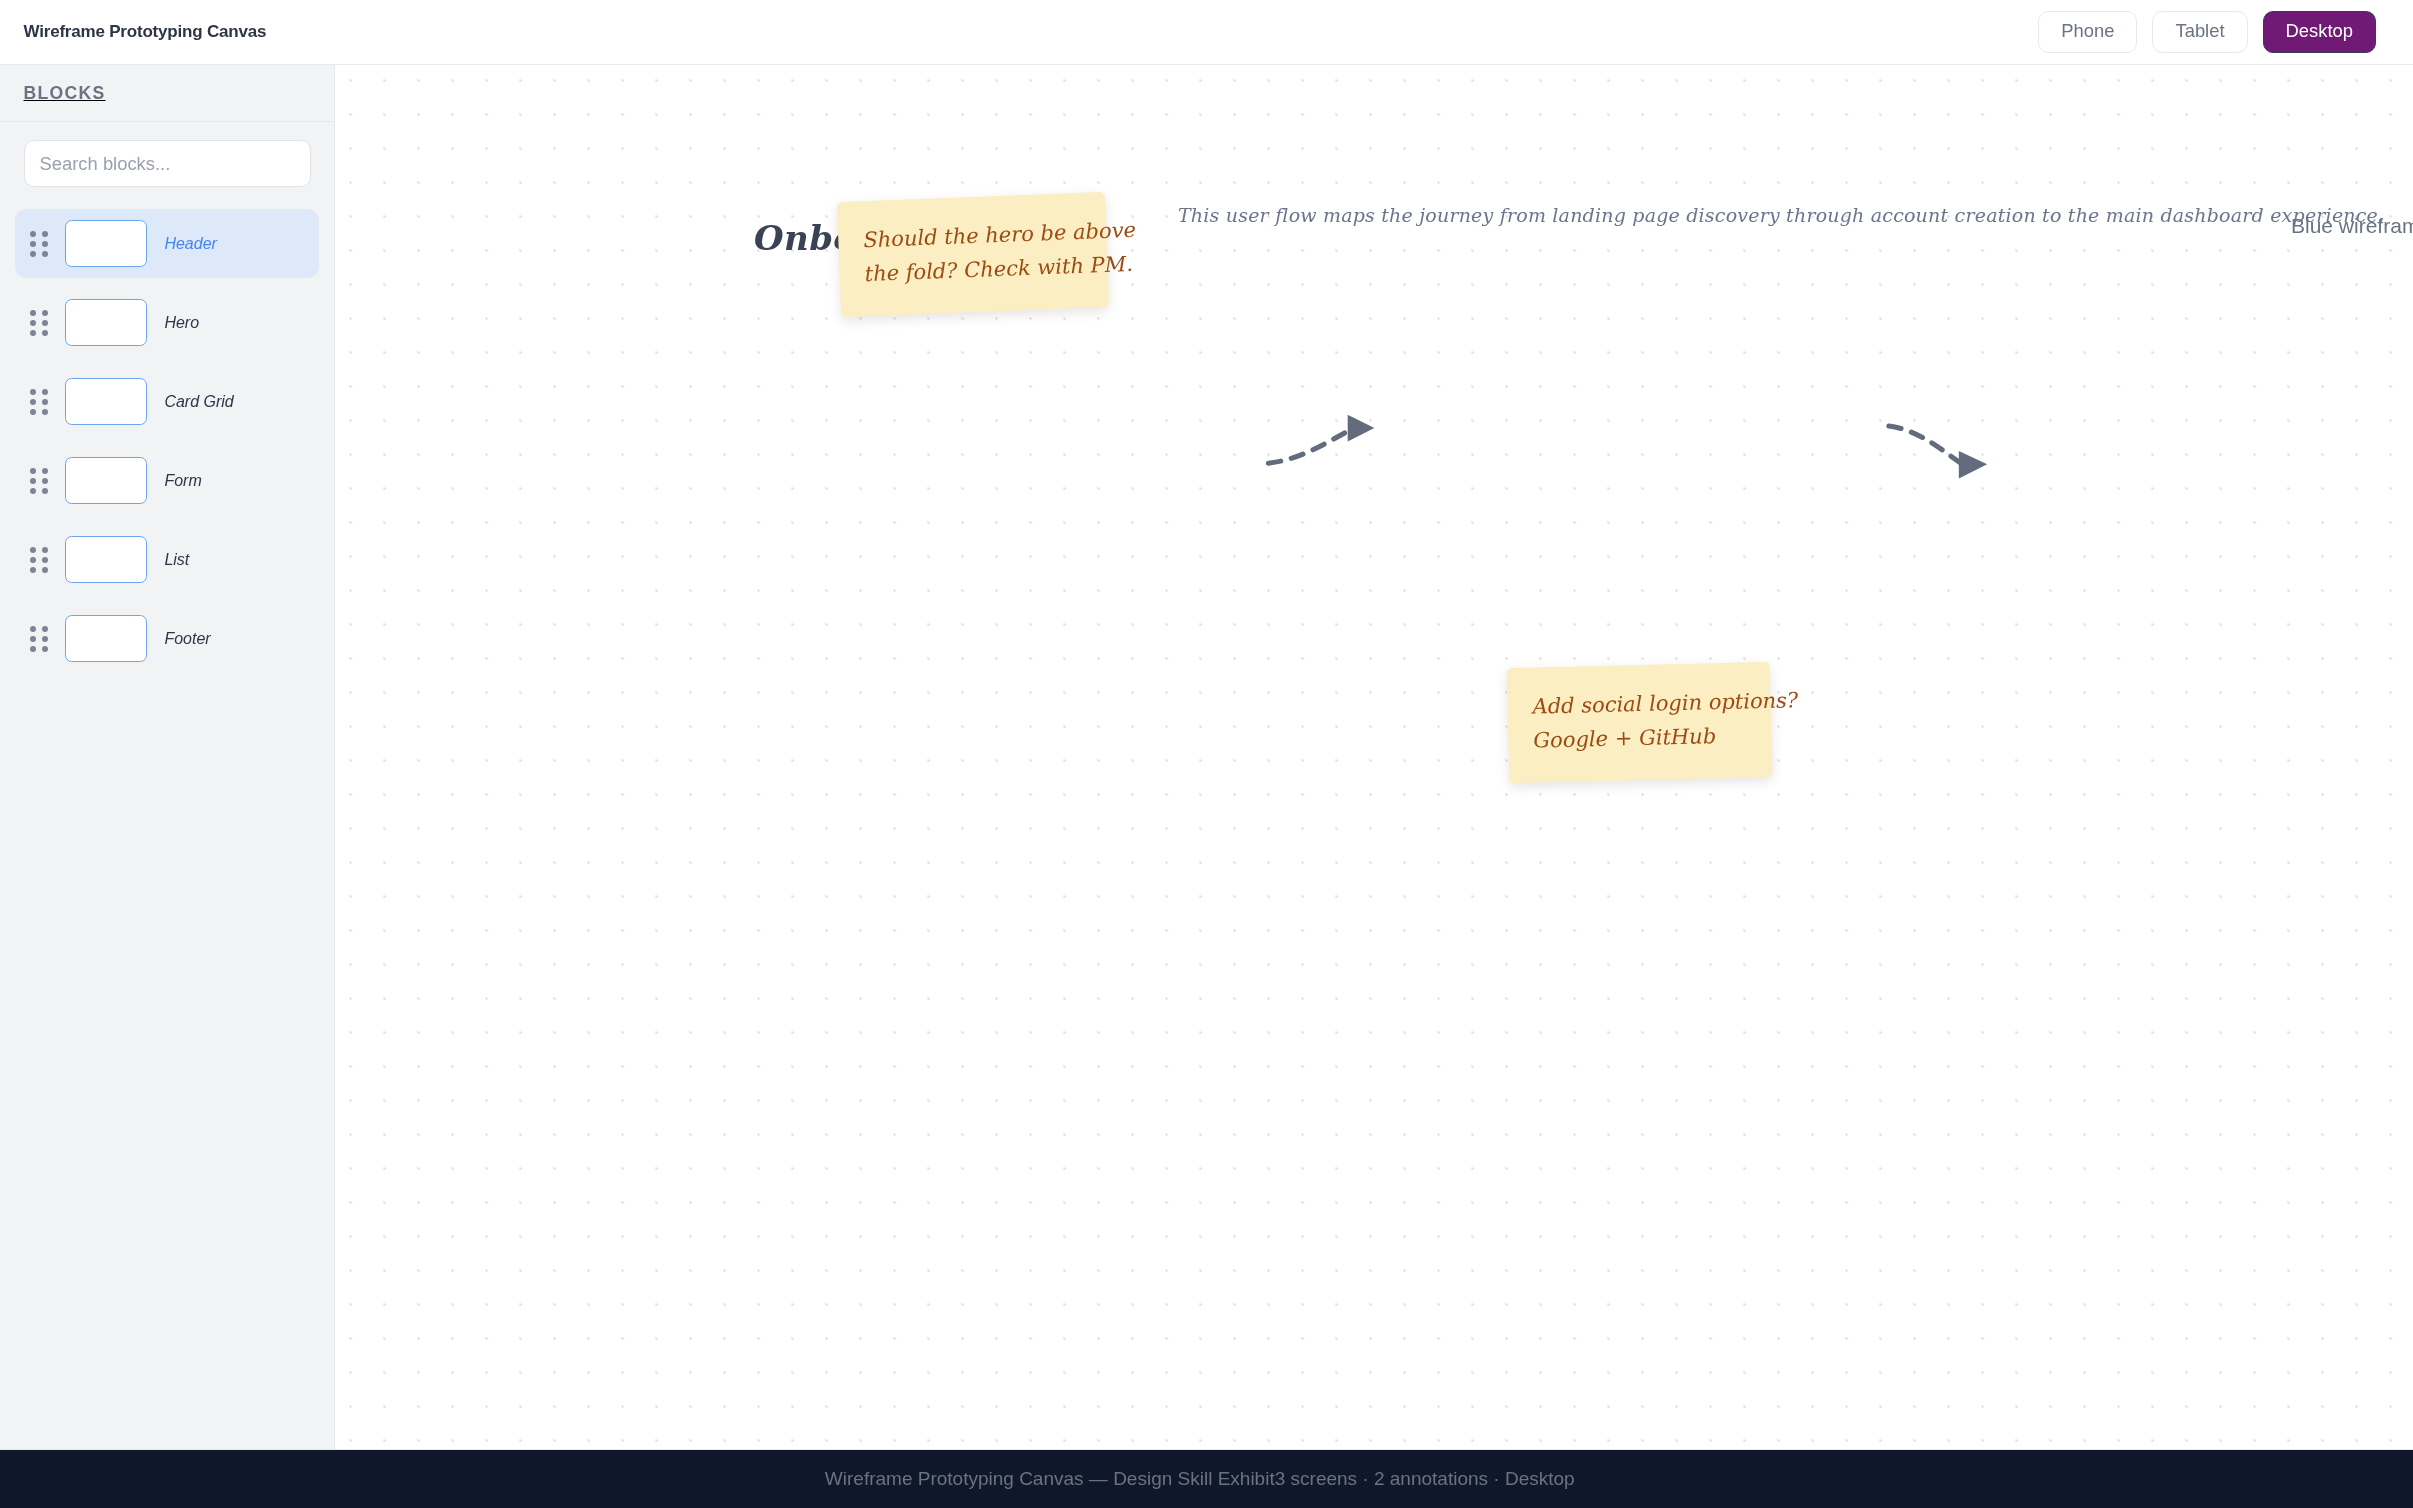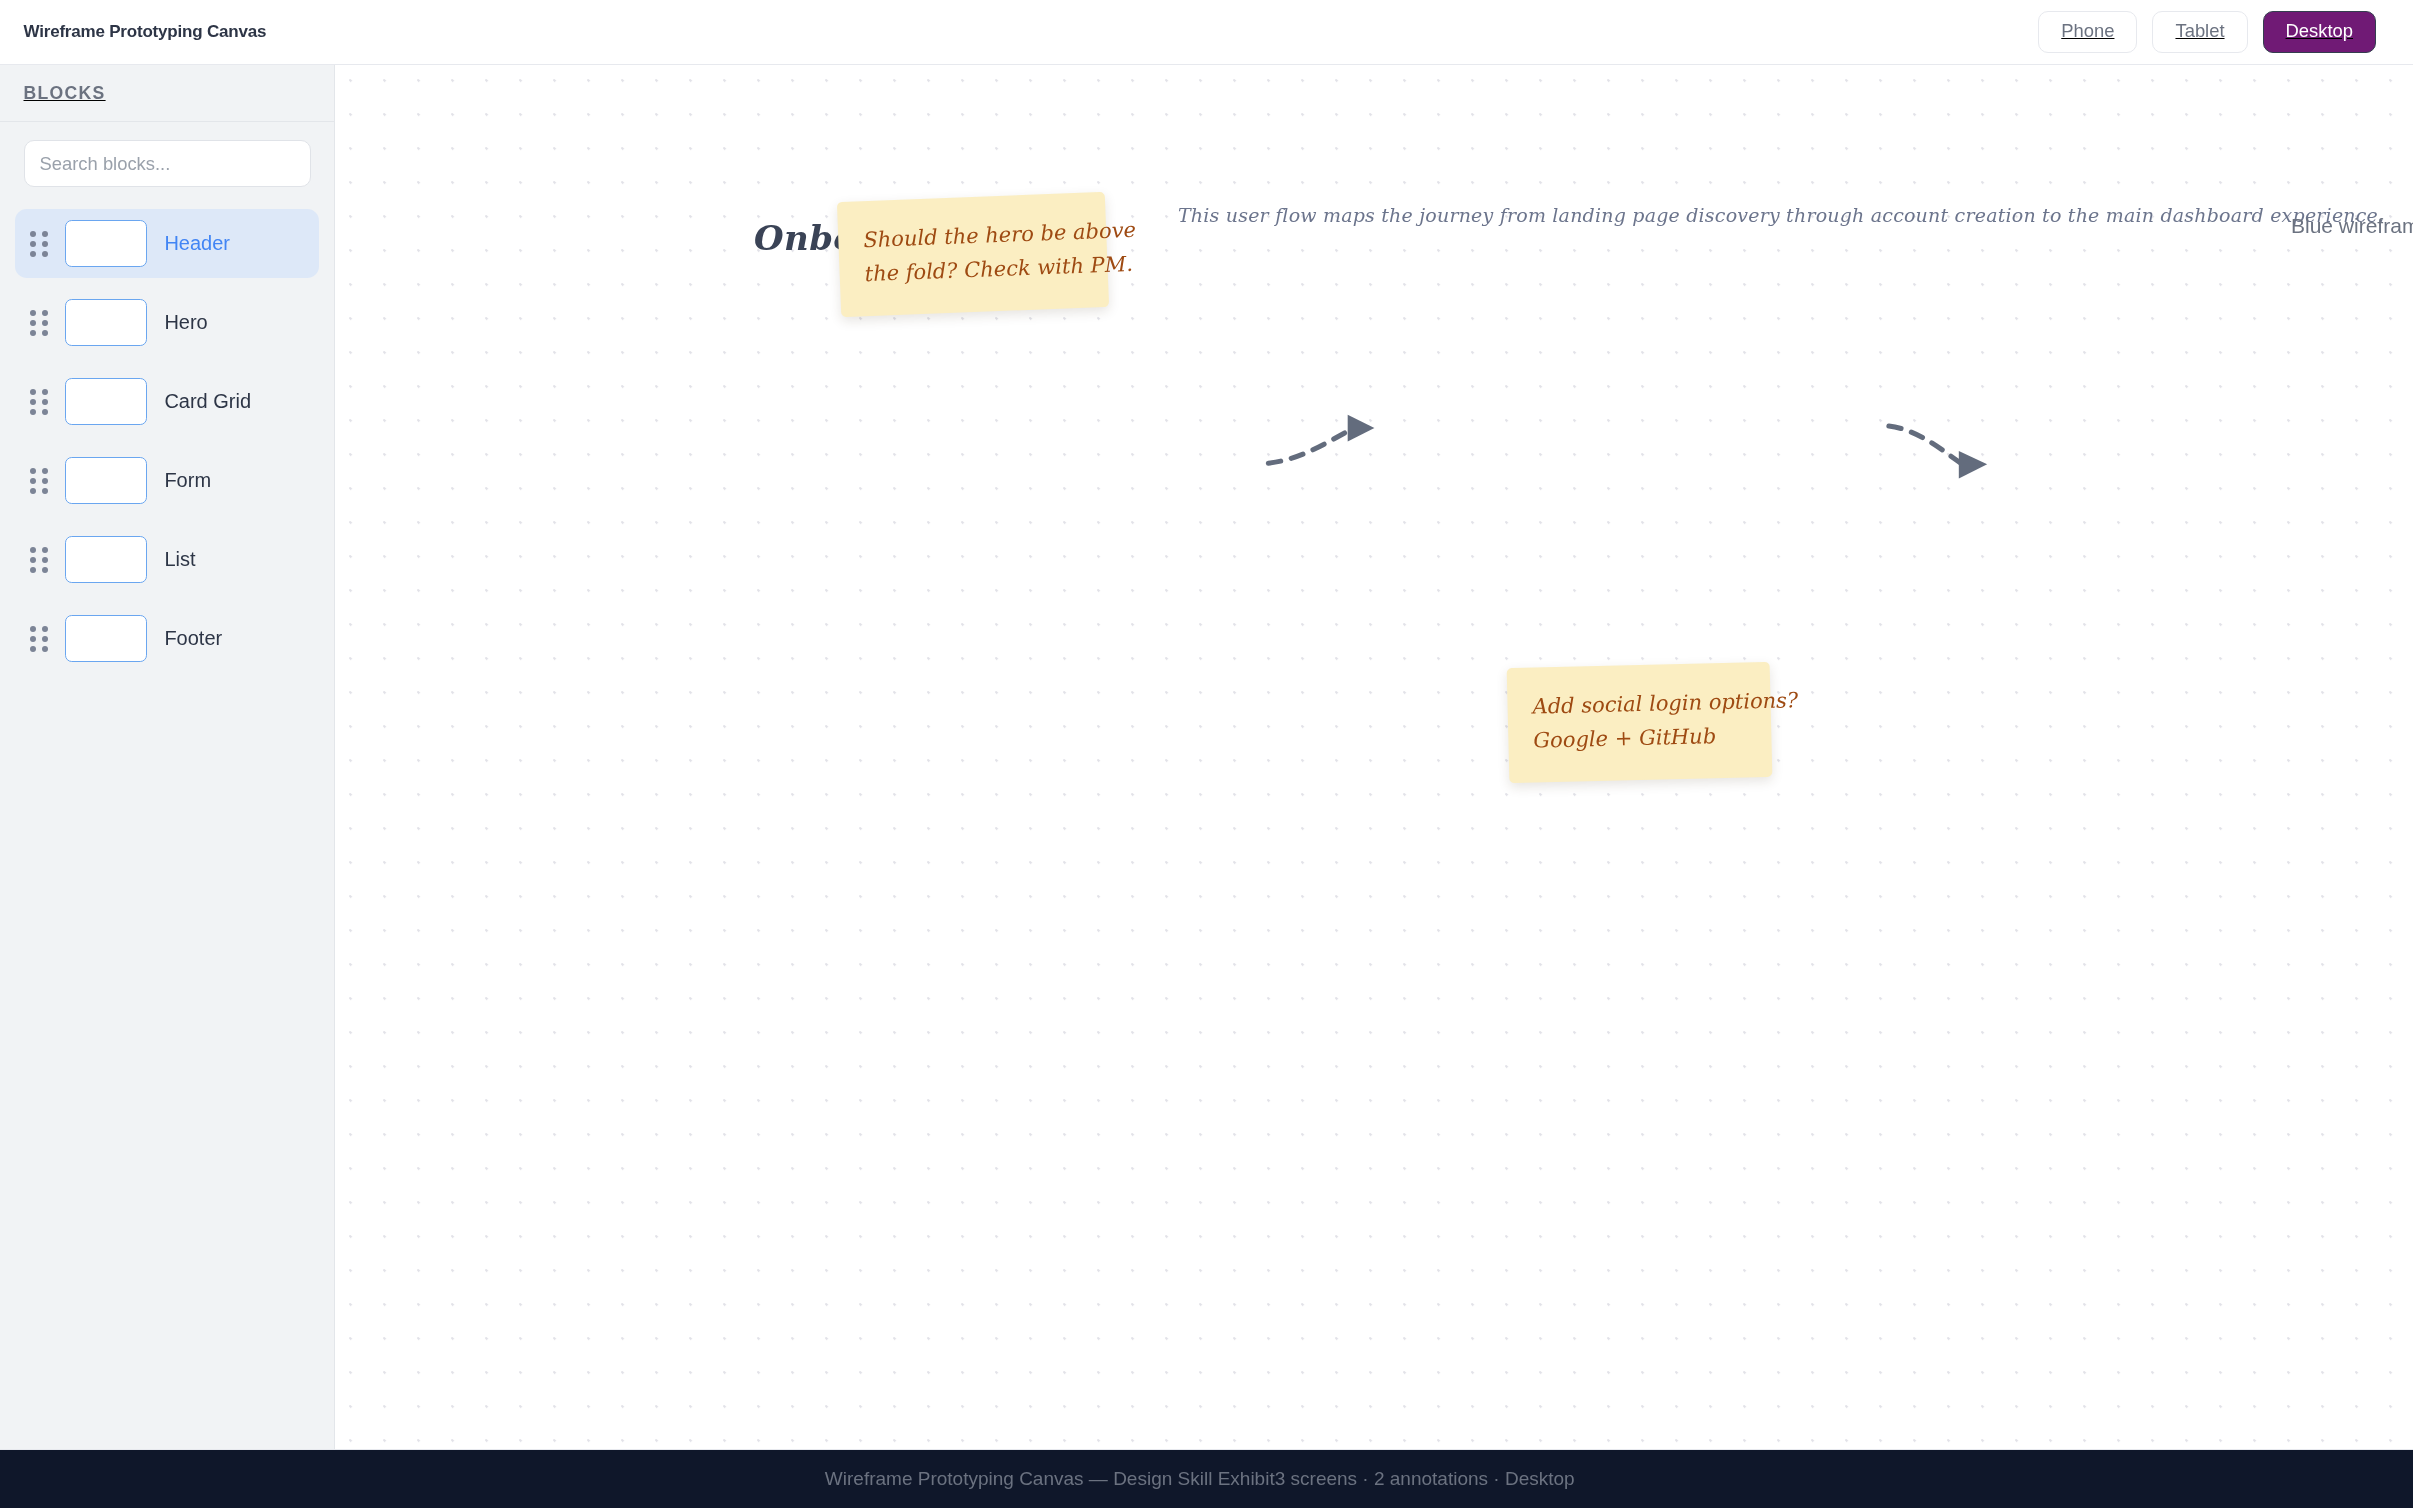--- a/index.html
+++ b/index.html
@@ -37,21 +37,20 @@
     font-weight: bold;
     color: #2d3546;
     letter-spacing: -0.2px;
     white-space: nowrap;
   }
 
   .device-switch {
     display: flex;
     align-items: center;
     gap: 15px;
-    text-decoration: underline;
   }
 
   .device-btn {
     font-family: "Liberation Sans", sans-serif;
     font-size: 18.4px;
     color: #6b7280;
     background: #ffffff;
     border: 1.7px solid #e7e9ee;
     border-radius: 10px;
     padding: 10px 22px 11.7px;
@@ -157,23 +156,24 @@
   .block-thumb {
     width: 82px;
     height: 47px;
     flex: 0 0 auto;
     background: #ffffff;
     border: 1.7px solid #6aa6f0;
     border-radius: 6.7px;
   }
 
   .block-label {
-    font-size: 20px;
+    font-size: 16px;
     color: #2d3546;
     white-space: nowrap;
+    font-style: italic;
   }
   .block-item.selected .block-label { color: #4285f4; }
 
   
   .canvas {
     flex: 1 1 auto;
     position: relative;
     overflow: hidden;
     background-color: #ffffff;
     background-image: radial-gradient(circle at 1.3px 1.3px, #e2e2e8 1.3px, transparent 1.4px);

